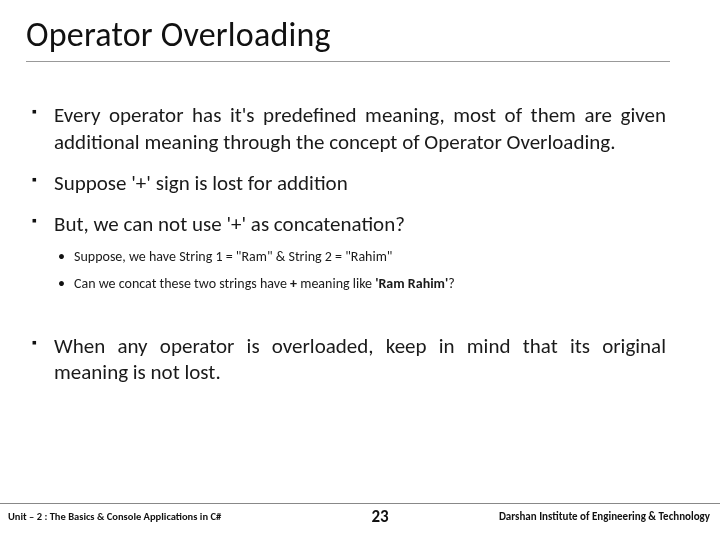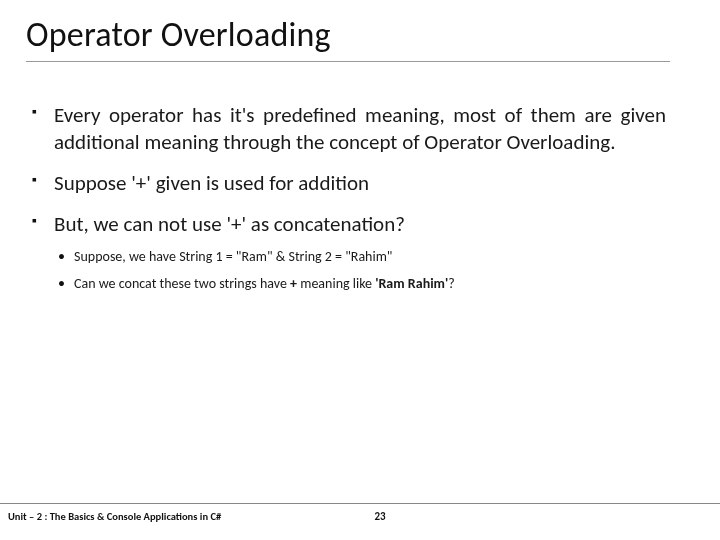--- a/index.html
+++ b/index.html
@@ -11,44 +11,46 @@
   ul.lvl1 > li { position: relative; padding-left: 24px; margin-bottom: 14px; font-size: 21px; line-height: 1.28; }
   ul.lvl1 > li.justify { text-align: justify; margin-top: 40px; }
   ul.lvl1 > li::before { content: "▪"; position: absolute; left: 2px; top: 1px; font-size: 14px; color: #111; }
   ul.lvl2 { list-style: none; margin-top: 10px; }
   ul.lvl2 > li { position: relative; padding-left: 20px; margin-bottom: 10px; font-size: 14px; line-height: 1.25; }
   ul.lvl2 > li::before { content: "•"; position: absolute; left: 4px; top: 0; font-size: 14px; color: #111; }
   .bold { font-weight: 700; }
   .footer { position: absolute; left: 0; bottom: 11px; width: 720px; background: #fff; }
   .footer-bar { display: flex; align-items: center; height: 26px; border-top: 1px solid #888; }
   .footer-left { flex: 0 0 340px; padding-left: 8px; font-size: 10.5px; font-weight: 700; color: #111; }
-  .footer-mid { flex: 0 0 80px; text-align: center; font-size: 11px; font-weight: 700; color: #111; }
+  .footer-mid { flex: 0 0 80px; text-align: center; font-size: 17px; font-weight: 700; color: #111; }
   .footer-right { flex: 1; text-align: right; padding-right: 10px; font-size: 11px; font-weight: 700; color: #111; }
 </style>
 </head>
 <body>
 
 <div class="slide">
   <div class="title">Operator Overloading</div>
 
   <div class="content">
     <ul class="lvl1">
       <li class="justify">Every operator has it's predefined meaning, most of them are given additional meaning through the concept of Operator Overloading.</li>
-      <li>Suppose '+' given is used for addition</li>
+      <li>Suppose '+' sign is lost for addition</li>
       <li>
         <span>But, we can not use '+' as concatenation?</span>
         <ul class="lvl2">
           <li>Suppose, we have String 1 = "Ram" &amp; String 2 = "Rahim"</li>
           <li>
             <span>Can we concat these two strings have </span><span class="bold">+</span><span> meaning like </span><span class="bold">'Ram Rahim'</span><span>?</span>
           </li>
         </ul>
       </li>
+      <li class="justify">When any operator is overloaded, keep in mind that its original meaning is not lost.</li>
     </ul>
   </div>
 
   <div class="footer">
     <div class="footer-bar">
       <div class="footer-left">Unit – 2 : The Basics &amp; Console Applications in C#</div>
       <div class="footer-mid">23</div>
+      <div class="footer-right">Darshan Institute of Engineering &amp; Technology</div>
     </div>
   </div>
 </div>
 
 </body></html>

